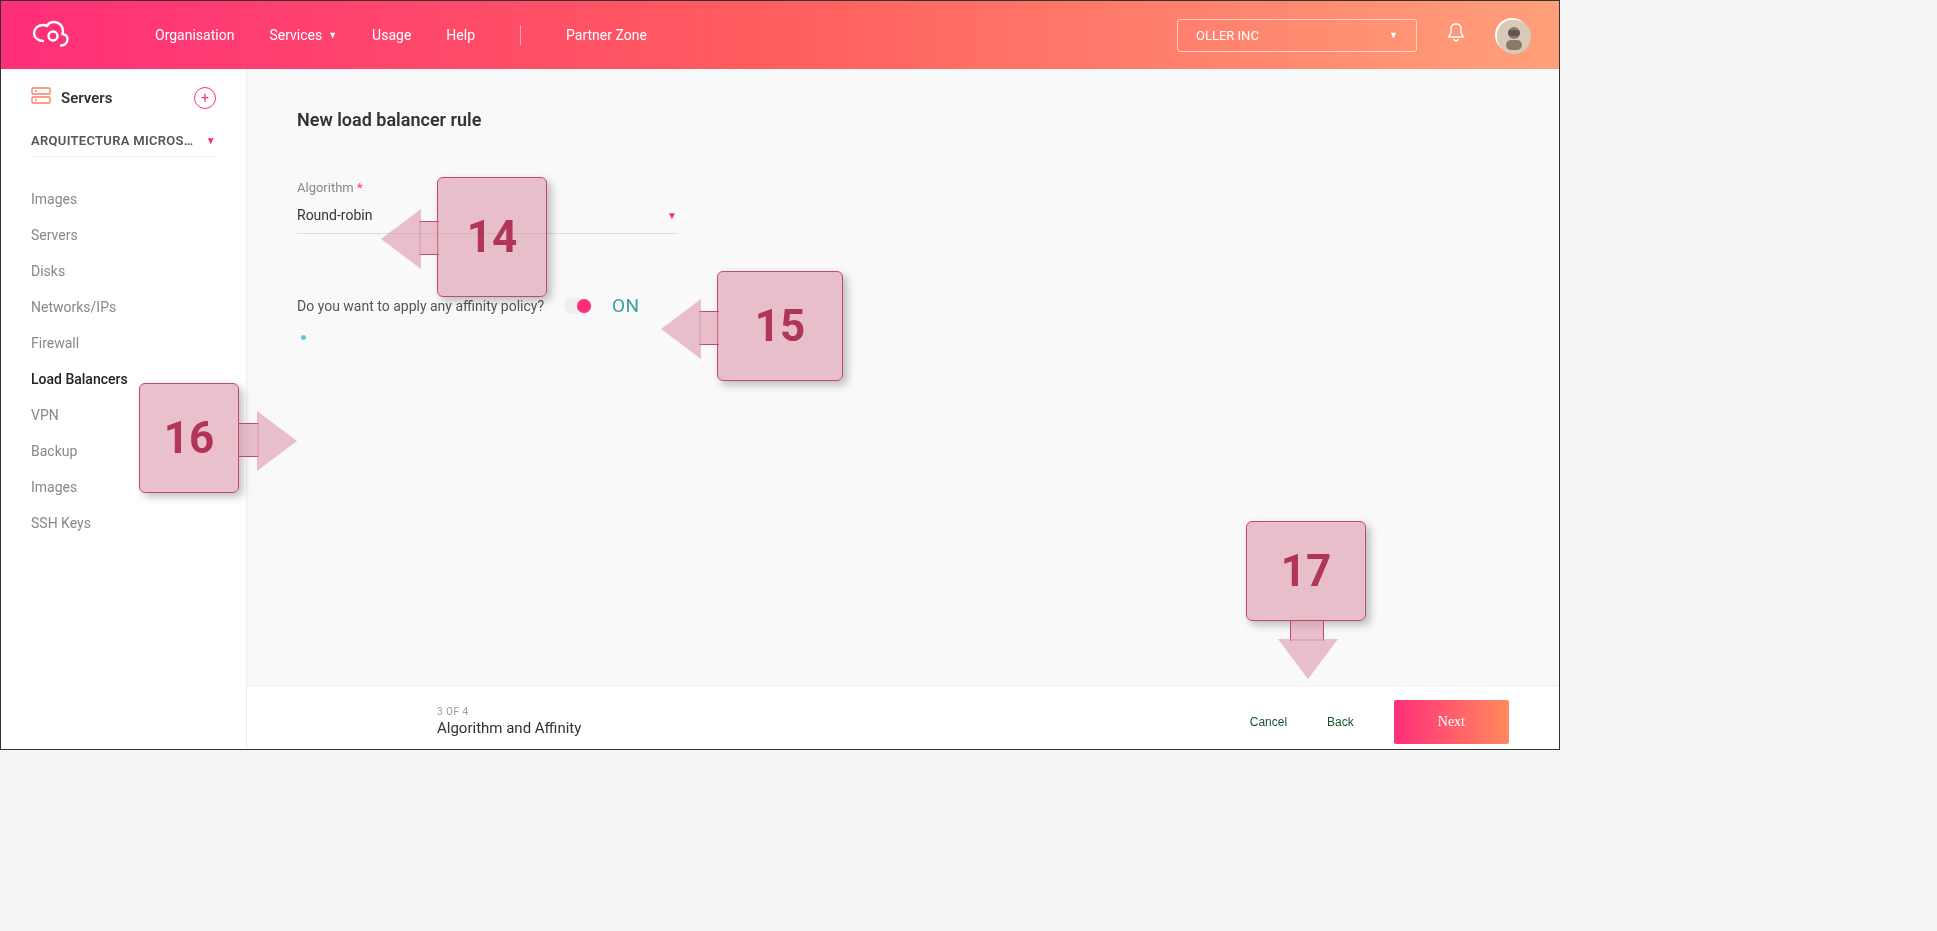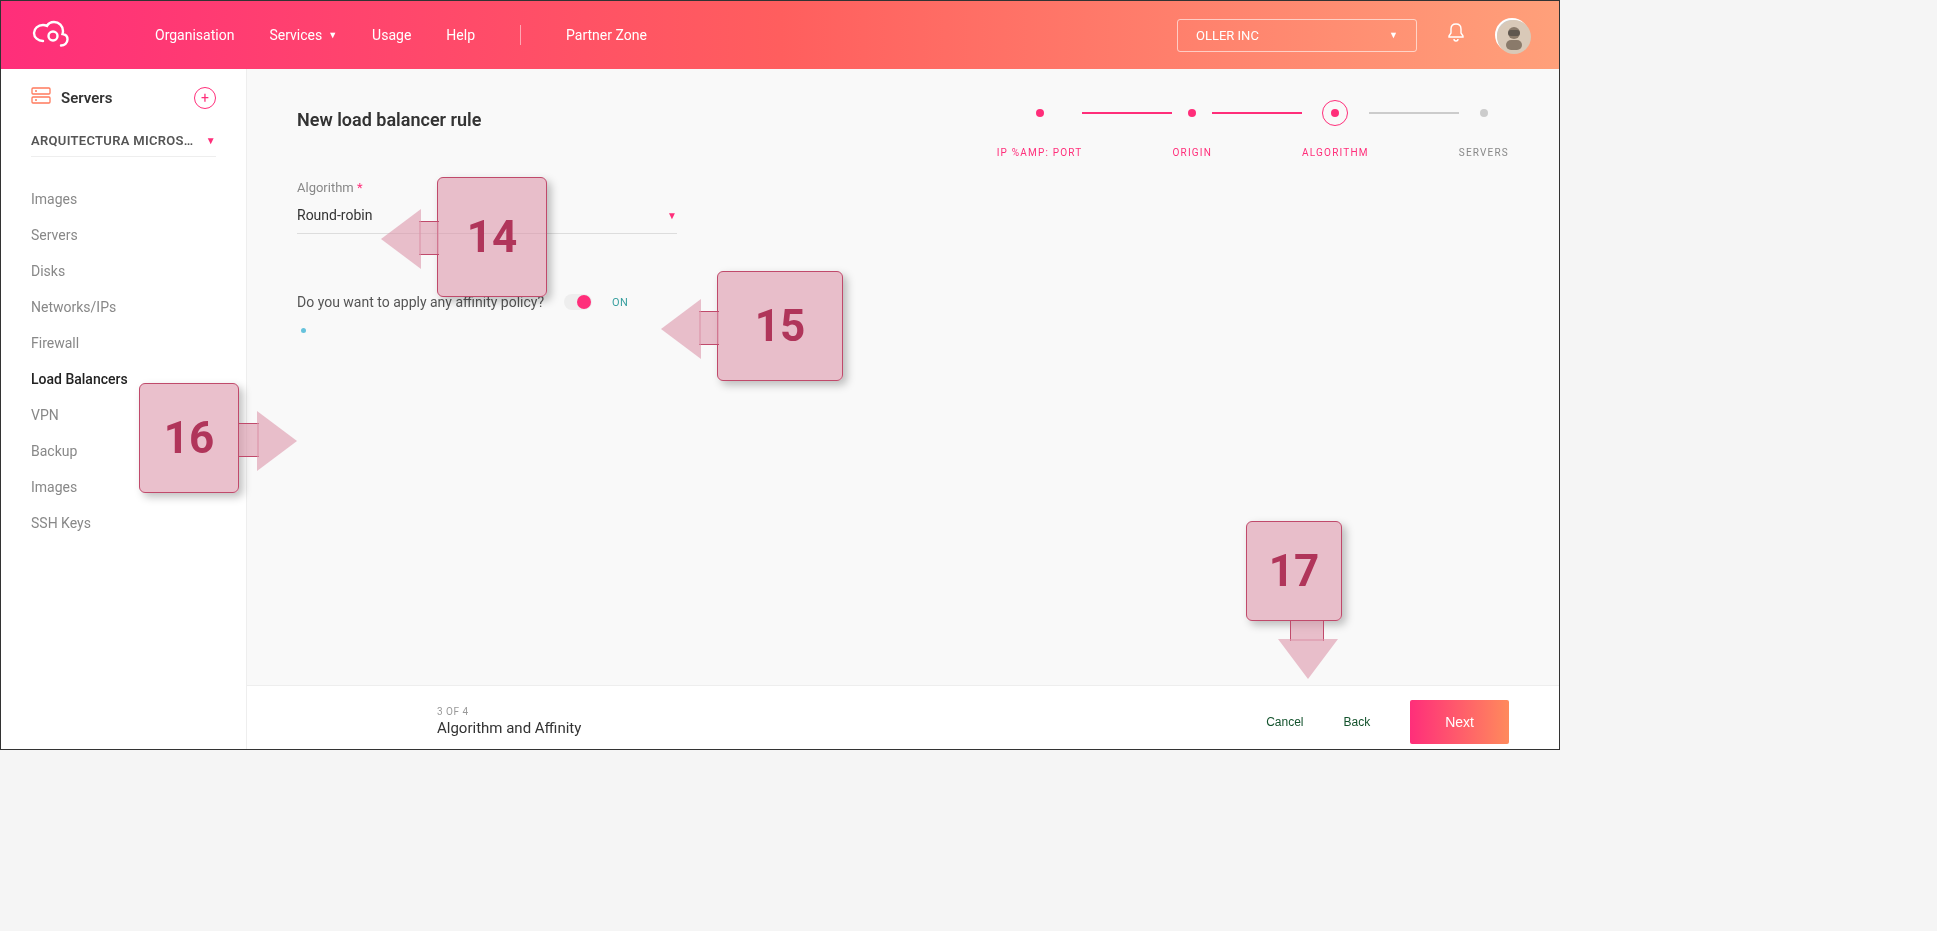--- a/index.html
+++ b/index.html
@@ -73,38 +73,38 @@
   .form-label { font-size:13px;color:#888;margin-bottom:12px; }
   .req { color:#ff2e7a; }
   .select-field {
     width:380px;border-bottom:1px solid #ddd;padding:0 0 10px 0;
     display:flex;justify-content:space-between;align-items:center;font-size:14px;color:#333;cursor:pointer;
   }
   .select-field .caret{ color:#ff2e7a;font-size:10px; }
   .affinity-row { display:flex;align-items:center;gap:20px;margin-top:60px;font-size:14px;color:#555; }
   .toggle { width:28px;height:16px;border-radius:10px;background:#eee;position:relative;cursor:pointer; }
   .toggle .knob { width:14px;height:14px;border-radius:50%;background:#ff2e7a;position:absolute;top:1px;left:13px; }
-  .on-label { color:#3aa0a0;font-size:11px;letter-spacing:.5px; }
+  .on-label { color:#3aa0a0;font-size:19px;letter-spacing:.5px; }
   .bullet-dot { width:5px;height:5px;border-radius:50%;background:#66c2dc;margin-top:18px;margin-left:4px; }
   .inputs-row { display:flex;gap:40px;margin-top:50px; }
   .input-col { width:380px; }
   .input-underline { border:none;border-bottom:1px solid #ddd;width:100%;padding:8px 0;font-size:13px;color:#333;font-style:italic;background:transparent; }
   .input-underline::placeholder { color:#aaa; }
 
   
   .footer { height:72px;background:#fff;border-top:1px solid #eee;display:flex;align-items:center;padding:0 50px; }
   .foot-left { margin-left:140px; }
   .foot-step { font-size:10px;color:#999;letter-spacing:.5px; }
   .foot-title { font-size:15px;color:#333;margin-top:2px; }
   .foot-spacer { flex:1; }
   .foot-actions { display:flex;align-items:center;gap:40px; }
   .link-btn { color:#14532d;font-size:12px;cursor:pointer;background:none;border:none; }
   .next-btn {
     background:linear-gradient(90deg,#ff2e7a,#ff8a5c);color:#fff;border:none;
-    padding:14px 35px;font-size:14px;border-radius:2px;cursor:pointer;
+    padding:14px 44px;font-size:14px;border-radius:2px;cursor:pointer;font-family:Liberation Serif, serif;
   }
 
   
   .callout { position:absolute; pointer-events:none; z-index:50; }
   .callout-box {
     background: rgba(220,150,170,0.6);
     border:1px solid #c04a6b;
     border-radius:6px;
     box-shadow: 4px 4px 8px rgba(0,0,0,0.25);
     font-size:44px;font-weight:700;color:#b0355a;
@@ -198,42 +198,20 @@
     <div class="side-item">VPN</div>
     <div class="side-item">Backup</div>
     <div class="side-item">Images</div>
     <div class="side-item">SSH Keys</div>
   </div>
 
   <div class="main">
     <div class="content">
       <div class="page-title">New load balancer rule</div>
 
-      <div class="stepper">
-        <div class="step">
-          <div class="step-dot"></div>
-          <div class="step-label pink">IP %AMP: PORT</div>
-        </div>
-        <div class="step-line"></div>
-        <div class="step">
-          <div class="step-dot"></div>
-          <div class="step-label pink">ORIGIN</div>
-        </div>
-        <div class="step-line"></div>
-        <div class="step">
-          <div class="step-dot"></div>
-            <div class="step-ring"></div>
-          <div class="step-label pink">ALGORITHM</div>
-        </div>
-        <div class="step-line grey"></div>
-        <div class="step">
-          <div class="step-dot inactive"></div>
-          <div class="step-label">SERVERS</div>
-        </div>
-      </div>
 
       <div class="form-label">
         <span>Algorithm</span> <span class="req">*</span>
       </div>
       <div class="select-field">
         <span>Round-robin</span>
         <span class="caret">▼</span>
       </div>
 
       <div class="affinity-row">
@@ -276,16 +254,16 @@
   <div class="arrow-left" style="top:28px;left:-56px;"></div>
 </div>
 
 <div class="callout" style="top:382px;left:138px;">
   <div class="callout-box" style="width:100px;height:110px;">16</div>
   <div style="position:absolute;top:40px;left:100px;width:20px;height:34px;background:rgba(220,150,170,0.6);border-top:1px solid #c04a6b;border-bottom:1px solid #c04a6b;"></div>
   <div class="arrow-right" style="top:28px;left:118px;"></div>
 </div>
 
 <div class="callout" style="top:520px;left:1245px;">
-  <div class="callout-box" style="width:96px;height:100px;">17</div>
+  <div class="callout-box" style="width:120px;height:100px;">17</div>
   <div style="position:absolute;top:100px;left:44px;width:34px;height:20px;background:rgba(220,150,170,0.6);border-left:1px solid #c04a6b;border-right:1px solid #c04a6b;"></div>
   <div class="arrow-down" style="top:118px;left:32px;"></div>
 </div>
 
 </body></html>

